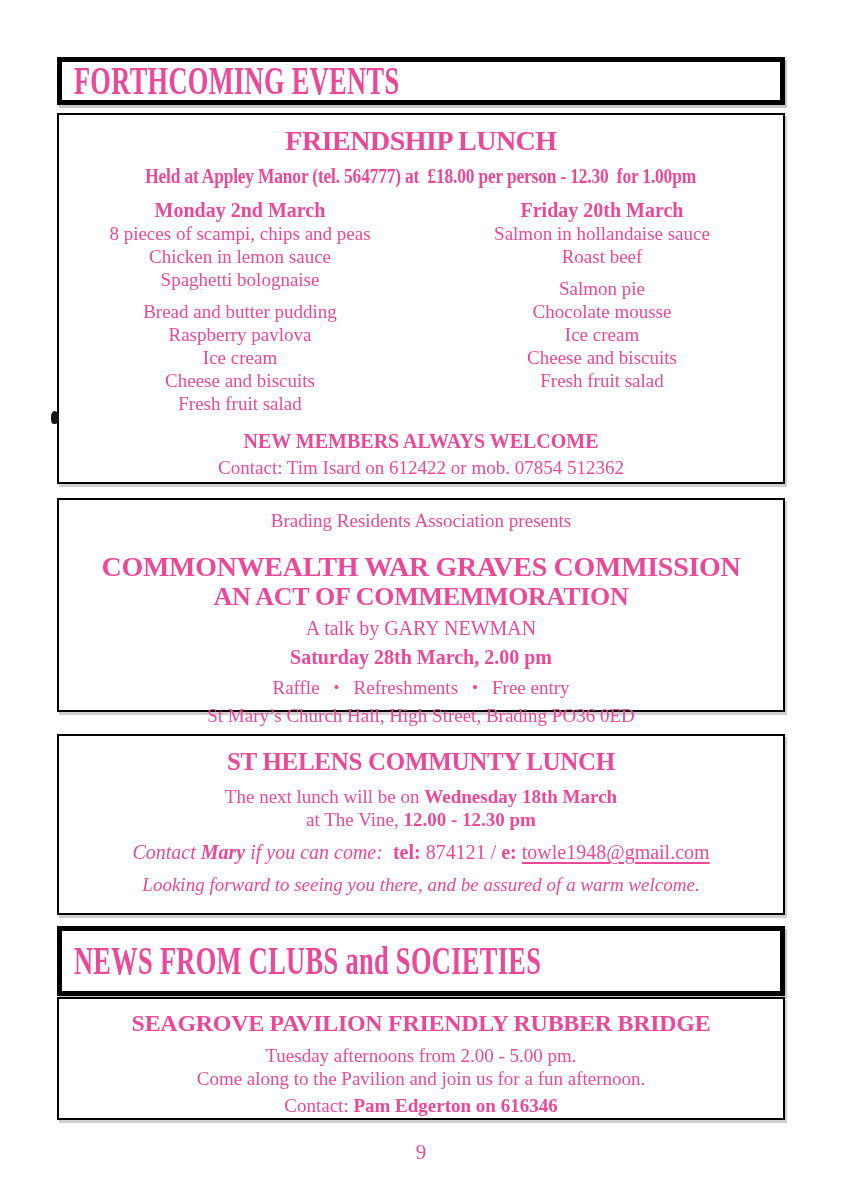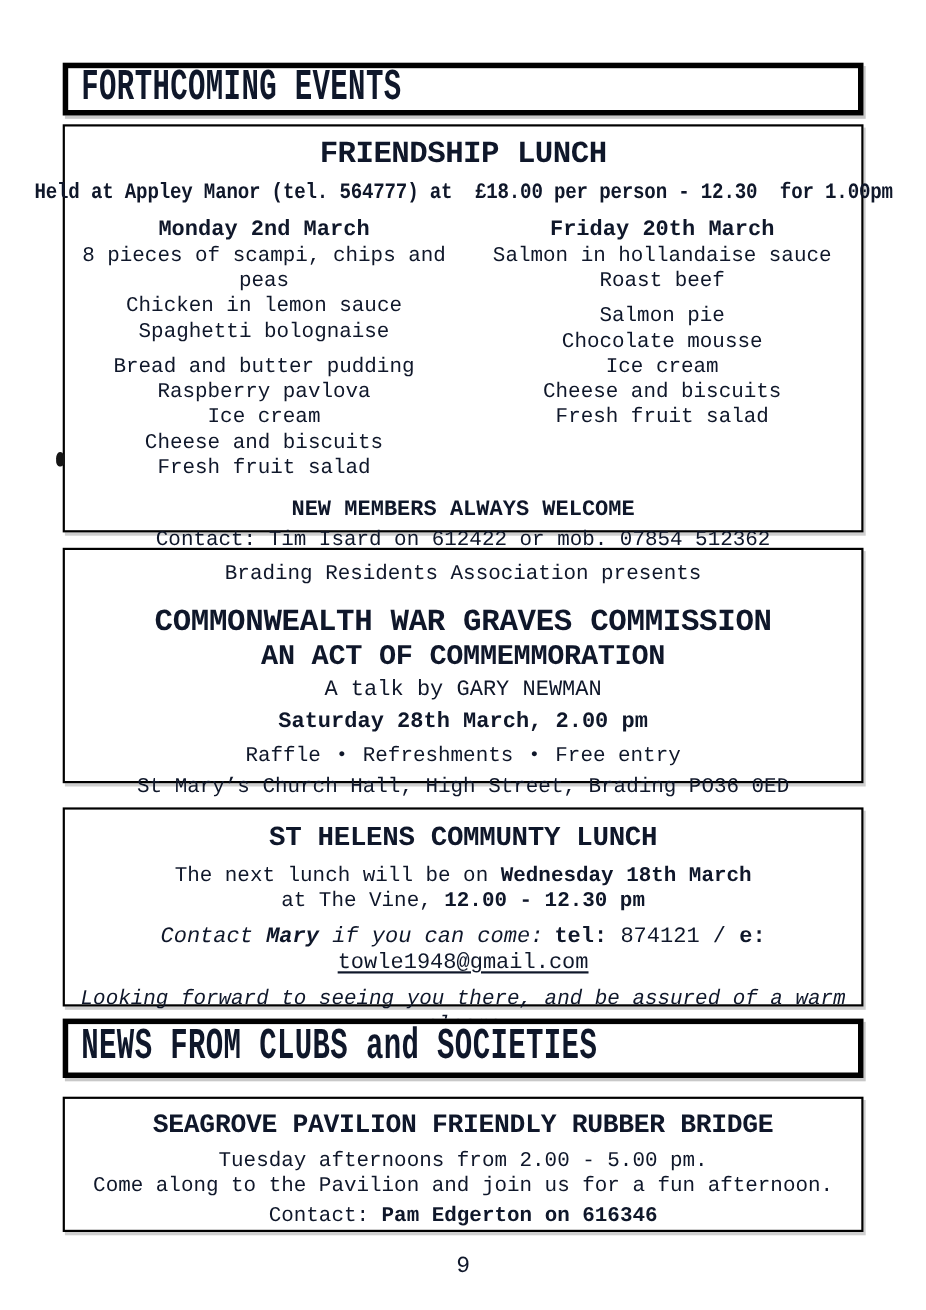--- a/index.html
+++ b/index.html
@@ -1,32 +1,32 @@
 <!DOCTYPE html>
 <html><head>
 <meta charset="utf-8">
 <style>
   html,body { margin:0; padding:0; background:#fff; }
   .page {
     position:relative; width:842px; height:1191px; background:#ffffff;
-    font-family:Liberation Mono, monospace; color:#0f172a; overflow:hidden;
+    font-family:Liberation Serif, serif; color:#ec4899; overflow:hidden;
   }
   
   .banner {
     position:absolute; left:57px; width:728px; box-sizing:border-box;
     border:5px solid #000; background:#fff; display:flex; align-items:center;
     box-shadow:2px 3px 0 #c8c8c8;
   }
   .banner-title {
     font-weight:bold; font-size:40px; line-height:1; white-space:nowrap;
     transform:scaleX(0.66); transform-origin:left center; padding-left:18px;
     letter-spacing:0.5px;
   }
   #banner-forthcoming { top:57px; height:48px; }
-  #banner-news { top:926px; height:54px; }
+  #banner-news { top:926px; height:70px; }
 
   
   .eventbox {
     position:absolute; left:57px; width:728px; box-sizing:border-box;
     border:2px solid #000; background:#fff; box-shadow:2px 3px 0 #cfcfcf;
   }
   #box-friendship  { top:113px; height:371px; }
   #box-commonwealth{ top:498px; height:214px; }
   #box-sthelens    { top:734px; height:181px; }
   #box-seagrove    { top:997px; height:123px; }

